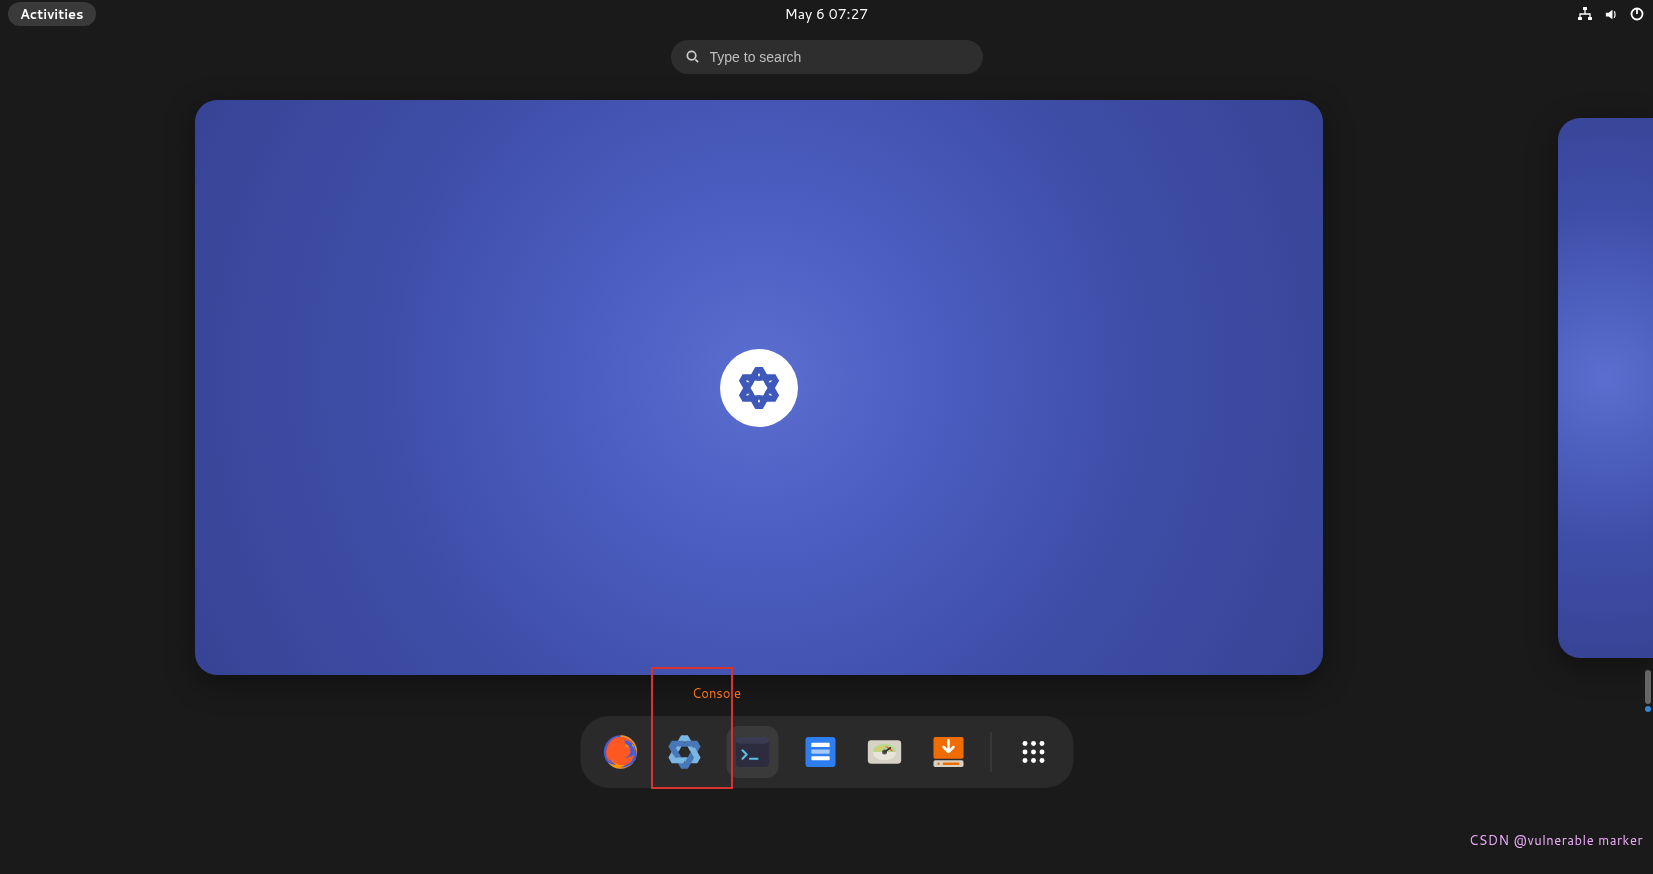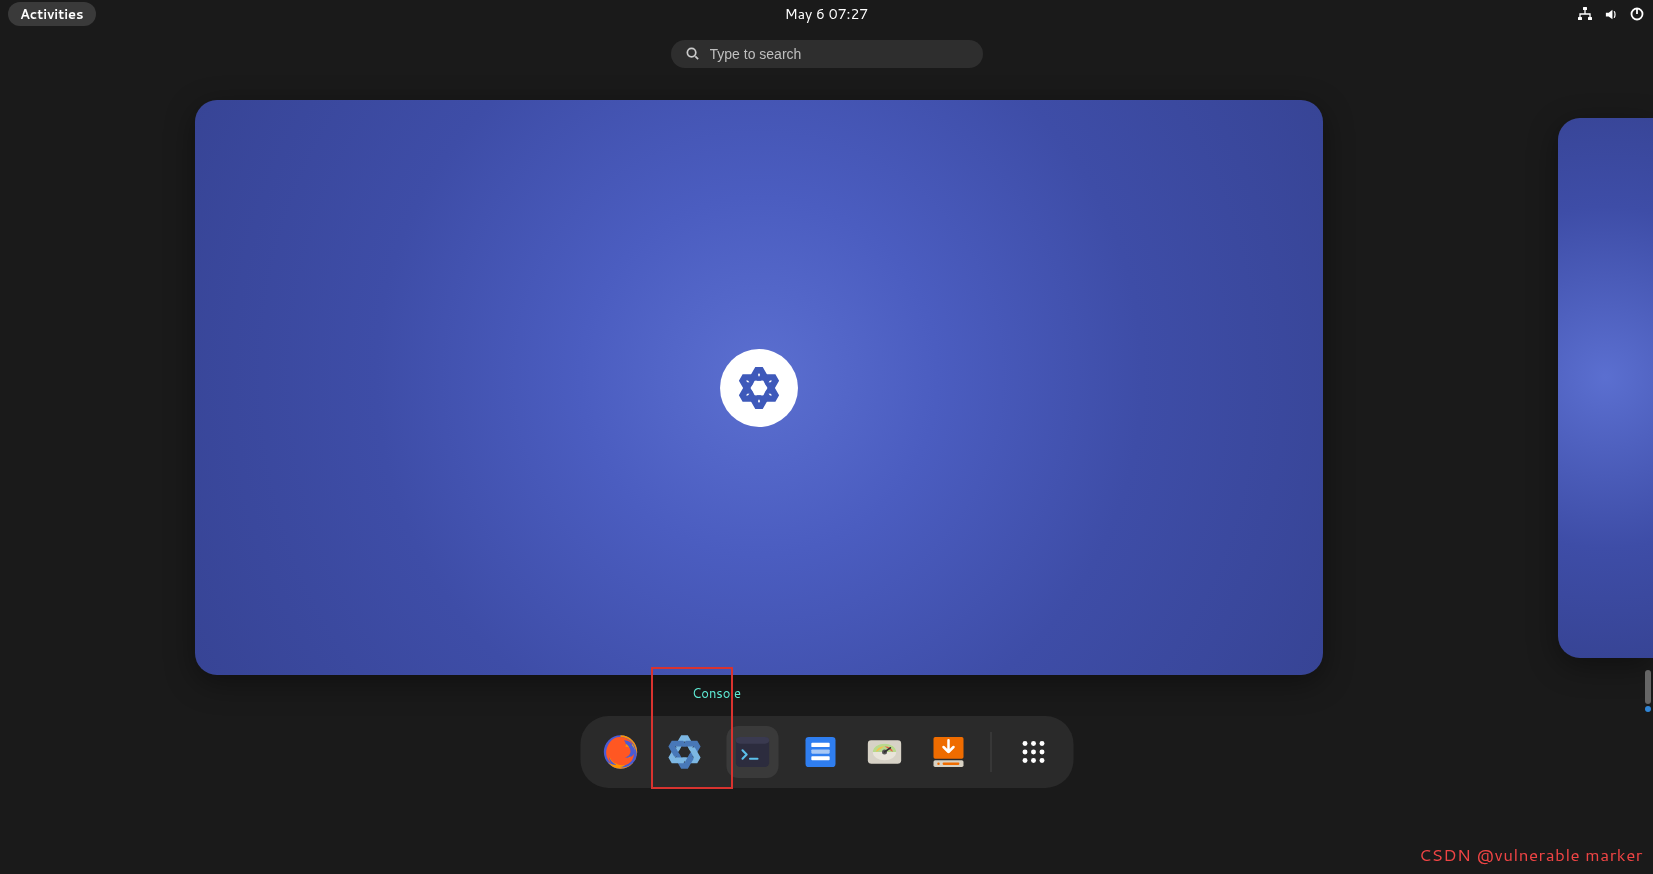--- a/index.html
+++ b/index.html
@@ -45,21 +45,21 @@
   }
   .status-area .sicon { width: 16px; height: 16px; display:flex; align-items:center; justify-content:center; }
 
   
   .search-wrap {
     position: absolute;
     top: 40px;
     left: 50%;
     transform: translateX(-50%);
     width: 312px;
-    height: 28px;
+    height: 34px;
     background: #2e2e2e;
     border-radius: 17px;
     display: flex;
     align-items: center;
     padding: 0 14px;
     gap: 10px;
   }
   .search-wrap input {
     background: transparent;
     border: none;
@@ -146,37 +146,37 @@
     width: 52px;
     height: 52px;
   }
 
   
   .tooltip {
     position: absolute;
     bottom: 172px;
     left: 692px;
     font-size: 13px;
-    color: #5eead4;
+    color: #f97316;
   }
 
   
   .highlight-box {
     position: absolute;
     border: 2px solid #d9332f;
     pointer-events: none;
   }
 
   
   .watermark {
     position: absolute;
     right: 10px;
-    bottom: 8px;
-    color: #ef4444;
-    font-size: 17px;
+    bottom: 25px;
+    color: #f0abfc;
+    font-size: 13px;
     letter-spacing: 0.5px;
   }
 
   
   .scroll-indicator {
     position: absolute;
     right: 2px;
     top: 670px;
     width: 6px;
     height: 34px;

